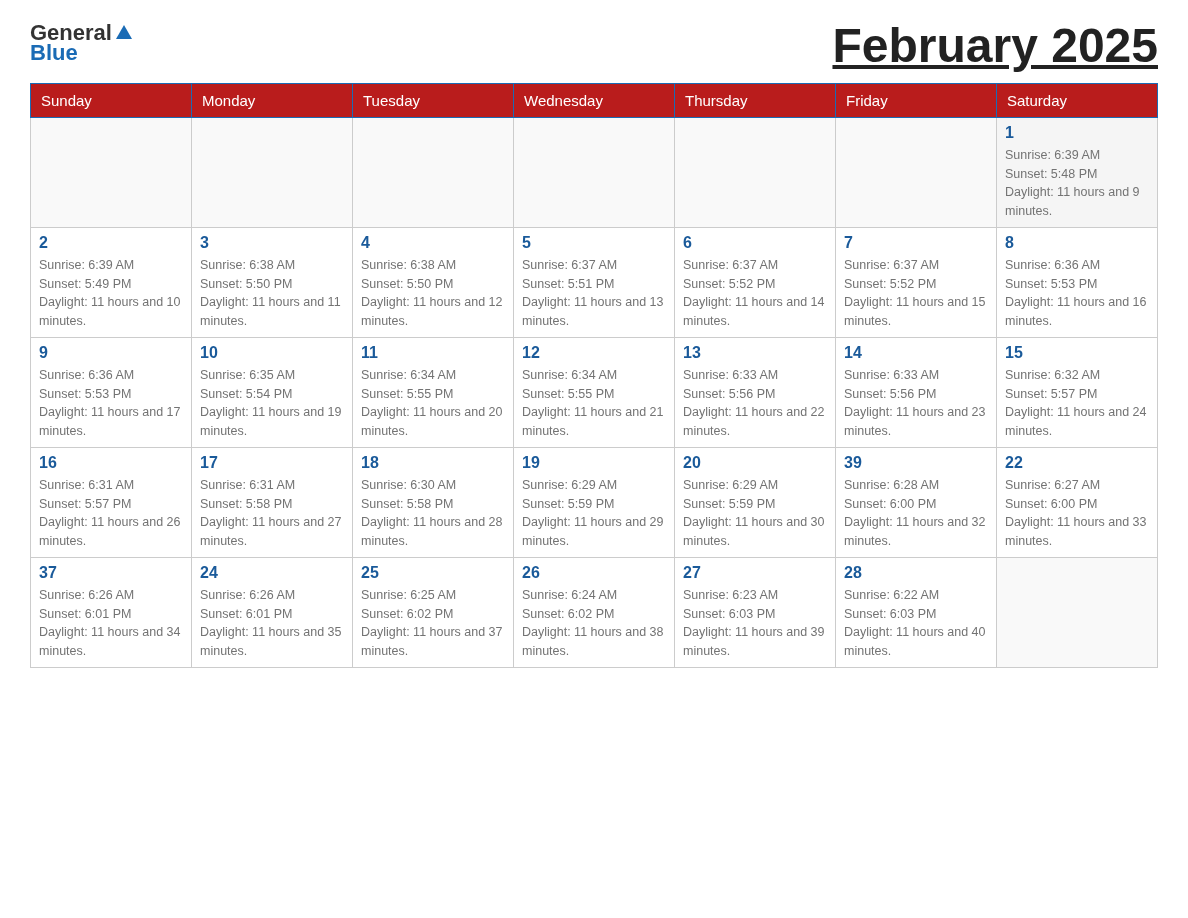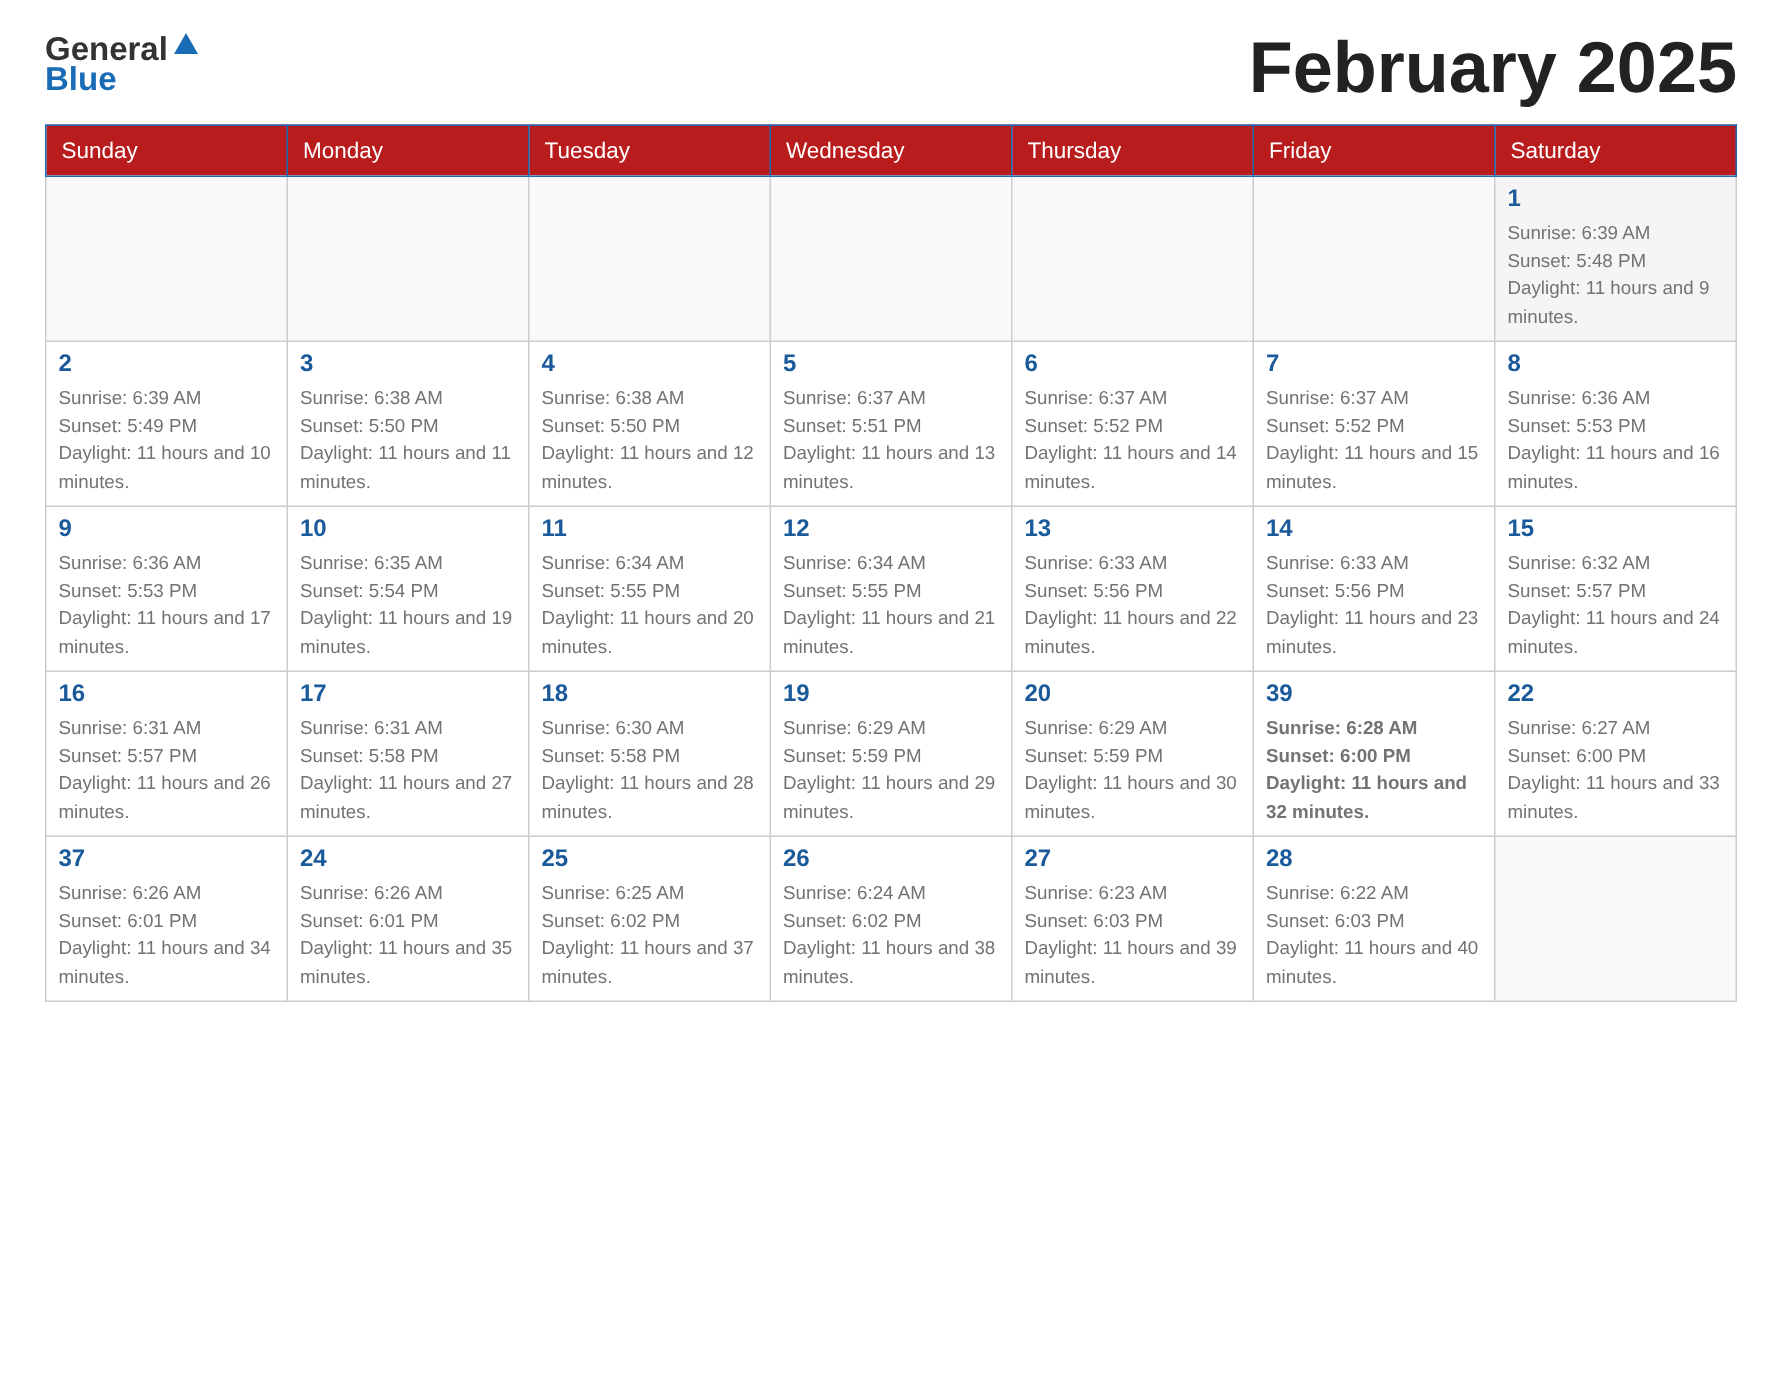--- a/index.html
+++ b/index.html
@@ -32,20 +32,21 @@
       color: #1a6bb5;
     }
     .title-section {
       text-align: right;
     }
     .month-title {
       font-size: 48px;
       font-weight: bold;
       color: #222;
       line-height: 1.1;
+      text-decoration: underline;
     }
     .subtitle {
       font-size: 18px;
       color: #444;
       margin-top: 4px;
     }
     .calendar {
       width: 100%;
       border-collapse: collapse;
       margin-top: 10px;
@@ -89,21 +90,21 @@
     .empty-cell {
       background: #f9f9f9 !important;
     }
   </style>
 </head>
 <body>
 
 <div class="header">
   <div class="logo">
     <div style="display:flex; flex-direction:column; align-items:flex-start;">
-      <div style="display:flex; align-items:flex-start;">
+      <div style="display:flex; align-items:center;">
         <span class="logo-text-general">General</span>
         <svg width="20" height="20" viewBox="0 0 20 20" style="margin-left:2px; margin-top:0px;">
           <polygon points="10,2 18,16 2,16" fill="#1a6bb5"></polygon>
         </svg>
       </div>
       <span class="logo-text-blue" style="margin-top:-6px; margin-left:0px;">Blue</span>
     </div>
   </div>
   <div class="title-section">
     <div class="month-title">February 2025</div>
@@ -251,21 +252,21 @@
 Daylight: 11 hours and 29 minutes.</div>
         </td>
         <td>
           <span class="day-num">20</span>
           <div class="day-info" style="white-space: pre-line;">Sunrise: 6:29 AM
 Sunset: 5:59 PM
 Daylight: 11 hours and 30 minutes.</div>
         </td>
         <td>
           <span class="day-num">39</span>
-          <div class="day-info" style="white-space: pre-line; font-weight: bold;">Sunrise: 6:28 AM
+          <div class="day-info" style="white-space: pre-line;">Sunrise: 6:28 AM
 Sunset: 6:00 PM
 Daylight: 11 hours and 32 minutes.</div>
         </td>
         <td>
           <span class="day-num">22</span>
           <div class="day-info" style="white-space: pre-line;">Sunrise: 6:27 AM
 Sunset: 6:00 PM
 Daylight: 11 hours and 33 minutes.</div>
         </td>
       </tr>

